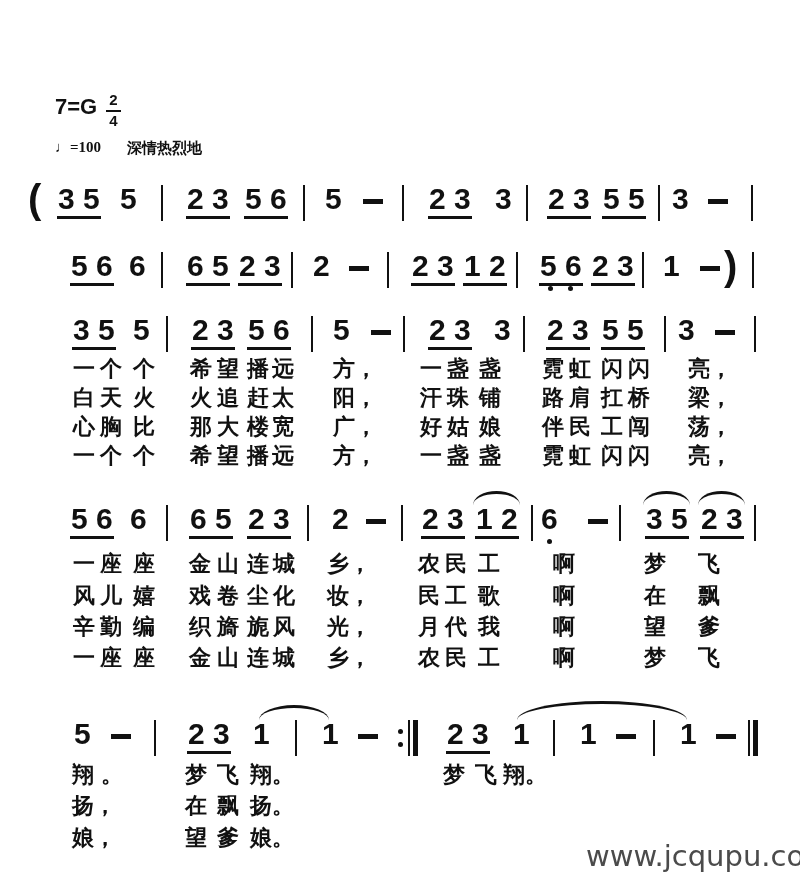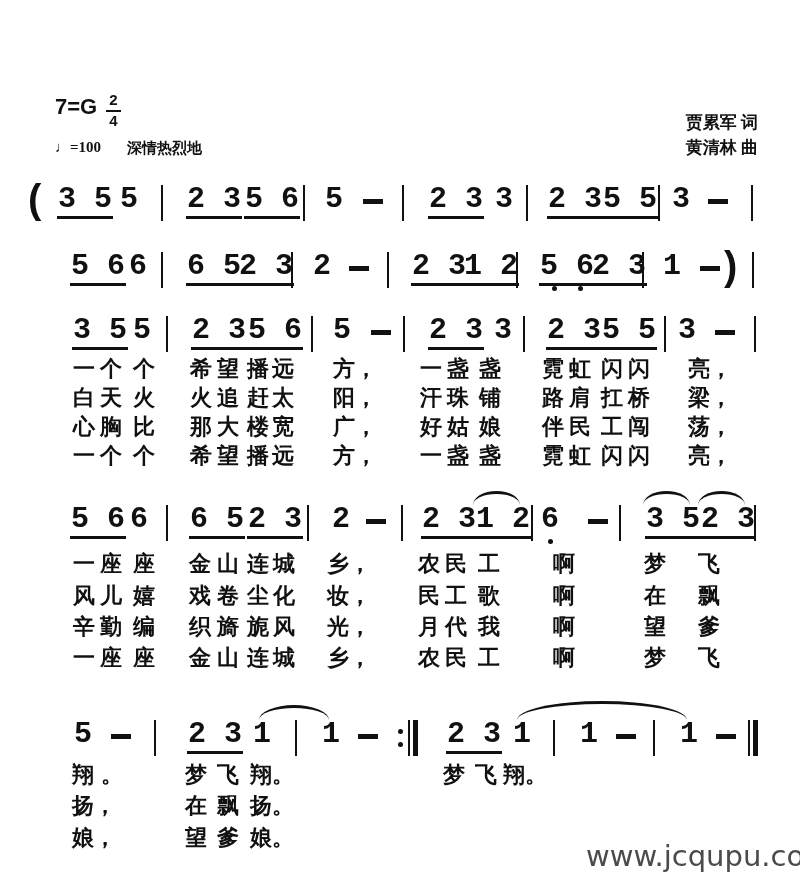--- a/index.html
+++ b/index.html
@@ -13,21 +13,21 @@
         font-weight:bold;margin-top:-2px;}
   .frac .num{border-bottom:2px solid #111;padding:0 3px 1px;}
   .frac .den{padding-top:1px;}
   .tempo{position:absolute;left:55px;top:139px;display:flex;gap:26px;font-size:15px;font-weight:bold;
          font-family:"Liberation Serif",serif;}
   .credits{position:absolute;right:42px;top:111px;font-size:17px;font-weight:bold;line-height:1.45;
            text-align:left;font-family:"Liberation Serif",serif;}
   
   .sline{position:absolute;left:0;width:800px;height:44px;}
   .note{position:absolute;top:-2px;font-size:30px;line-height:32px;font-weight:bold;white-space:pre;
-        font-family:Liberation Mono, monospace;}
+        font-family:Liberation Sans, sans-serif;}
   .note .txt{display:inline-block;padding:0 1px 1px;}
   .note.u .txt{border-bottom:3px solid #111;}
   .note .low{position:absolute;top:36px;left:2px;right:2px;display:flex;justify-content:space-around;}
   .ldot{width:5px;height:5px;border-radius:50%;background:#111;}
   .bar{position:absolute;top:0;width:2px;height:36px;background:#111;}
   .dash{position:absolute;top:14px;width:20px;height:5px;background:#111;}
   .paren{position:absolute;top:-7px;font-size:40px;font-weight:bold;line-height:42px;}
   .repeatbar,.endbar{position:absolute;top:0;height:36px;display:flex;align-items:center;gap:3px;}
   .rdots{display:flex;flex-direction:column;gap:8px;margin-right:2px;}
   .rdots i{width:5px;height:5px;border-radius:50%;background:#111;}
@@ -52,24 +52,20 @@
       <span class="num">2</span>
       <span class="den">4</span>
     </span>
   </div>
 
   <div class="tempo">
     <span>♩=100</span>
     <span>深情热烈地</span>
   </div>
 
-  <div class="credits">
-    <div>贾累军 词</div>
-    <div>黄清林 曲</div>
-  </div>
 
   <div id="score-area">
       <div class="sline" style="top: 185px;">
         <span class="paren" style="left: 28px;">(</span>
         <span class="note u" style="left: 57px;"><span class="txt">3 5</span></span>
         <span class="note" style="left: 119px;"><span class="txt">5</span></span>
         <span class="bar" style="left: 161px;"></span>
         <span class="note u" style="left: 186px;"><span class="txt">2 3</span></span>
         <span class="note u" style="left: 244px;"><span class="txt">5 6</span></span>
         <span class="bar" style="left: 303px;"></span>

